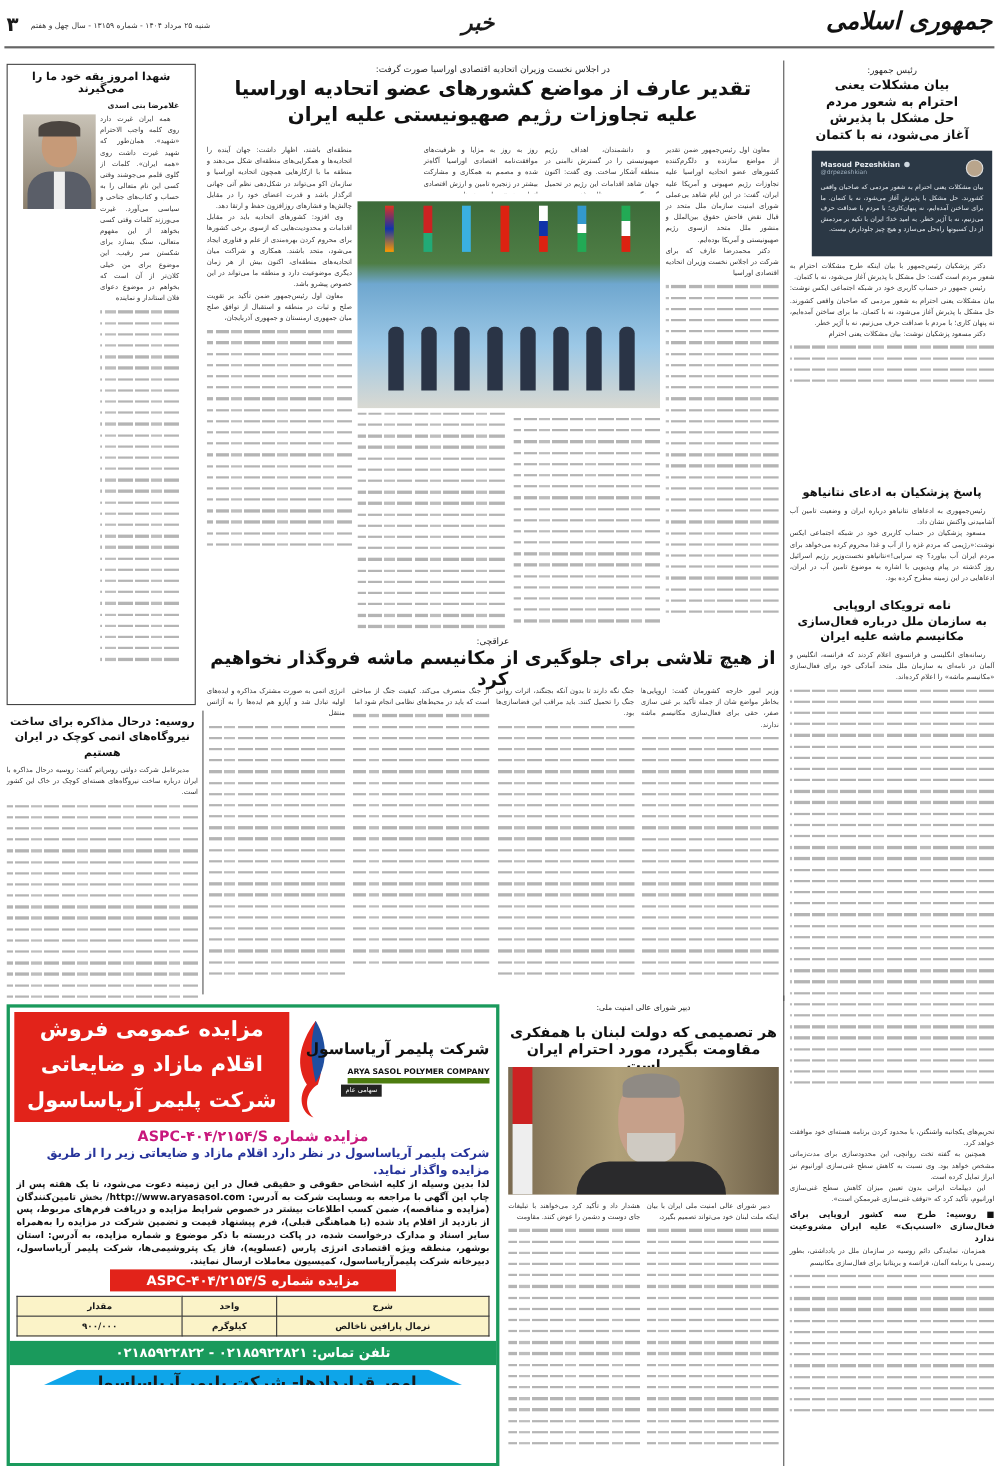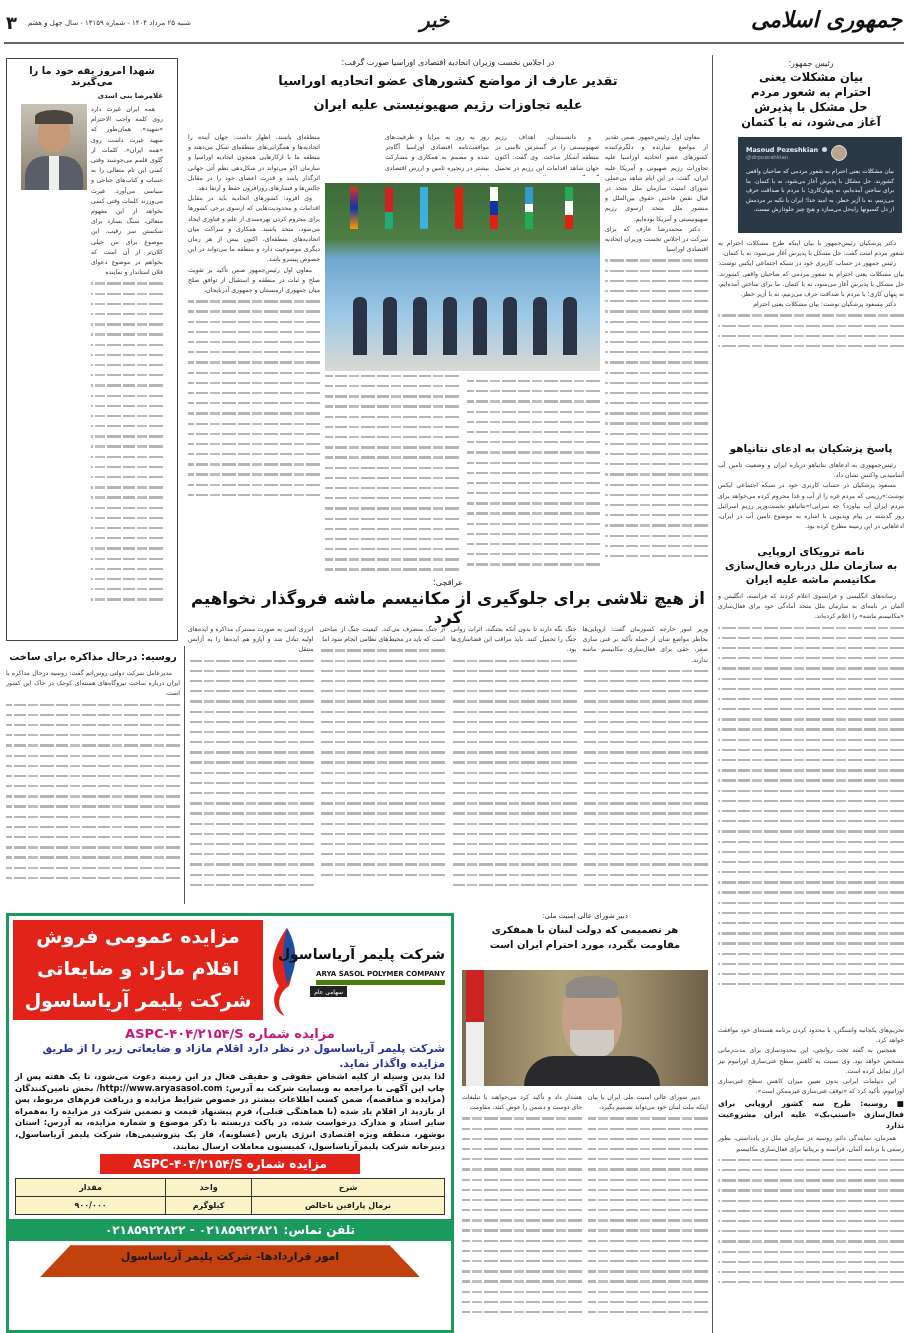--- a/index.html
+++ b/index.html
@@ -26,21 +26,21 @@
   .ad{position:absolute;left:6px;top:913px;width:448px;height:420px;border:3px solid #1a9a5c;background:#fff;}
   .ad-red{position:absolute;left:4px;top:4px;width:250px;height:100px;background:#e2231a;color:#fff;font-weight:bold;font-size:16px;line-height:32px;text-align:center;}
   .ad-logo{position:absolute;right:4px;top:4px;width:186px;height:100px;}
   .ad-num{color:#c8177c;font-weight:bold;font-size:13px;text-align:center;}
   .ad-lead{color:#26339a;font-weight:bold;font-size:11px;line-height:15px;text-align:right;padding:0 6px;}
   .ad-body{font-size:8.4px;line-height:11.6px;font-weight:bold;color:#111;text-align:justify;padding:0 6px;}
   .ad-num2{background:#e2231a;color:#fff;font-weight:bold;font-size:12px;text-align:center;width:260px;margin:2px auto;padding:3px 0;}
   table.adtable{width:430px;margin:4px auto;border-collapse:collapse;font-size:8px;font-weight:bold;}
   table.adtable td,table.adtable th{border:1px solid #333;background:#fbf3c8;text-align:center;padding:4px 2px;height:18px;}
   .ad-phone{background:#1a9a5c;color:#fff;font-weight:bold;font-size:12px;text-align:center;padding:4px 0;direction:rtl;}
-  .ad-foot{margin:4px auto 0;width:380px;height:32px;background:#c2410c;clip-path:polygon(8% 0,92% 0,100% 100%,0 100%);font-weight:bold;font-size:11px;text-align:center;line-height:24px;}
+  .ad-foot{margin:4px auto 0;width:380px;height:14px;background:#0ea5e9;clip-path:polygon(8% 0,92% 0,100% 100%,0 100%);font-weight:bold;font-size:15px;text-align:center;line-height:24px;}
 </style>
 </head>
 <body>
 
 <div class="abs masthead">
   <div class="abs logo">جمهوری اسلامی</div>
   <div class="abs section">خبر</div>
   <div class="abs dateline">شنبه ۲۵ مرداد ۱۴۰۴ - شماره ۱۳۱۵۹ - سال چهل و هفتم</div>
   <div class="abs pagenum">۳</div>
   <div class="abs rule"></div>
@@ -54,21 +54,21 @@
   <div class="kicker" style="font-size:8px;margin-top:4px;">رئیس جمهور:</div>
   <h2 style="font-size:11.5px;line-height:15px;margin-top:2px;">
     <div>بیان مشکلات یعنی</div>
     <div>احترام به شعور مردم</div>
     <div>حل مشکل با پذیرش</div>
     <div>آغاز می‌شود، نه با کتمان</div>
   </h2>
 </div>
 
 <div class="tweet" style="left:738px;top:137px;width:164px;height:96px;">
-  <div style="display:flex;flex-direction:row-reverse;align-items:center;gap:4px;direction:ltr;justify-content:flex-end;">
+  <div style="display:flex;flex-direction:row-reverse;align-items:center;gap:4px;direction:ltr;justify-content:space-between;">
     <div style="width:16px;height:16px;border-radius:50%;background:#b9a58c;border:1px solid #ddd;"></div>
     <div style="direction:ltr;text-align:left;">
       <div style="font-size:6.5px;font-weight:bold;">
         <span>Masoud Pezeshkian</span>
         <span style="display:inline-block;width:5px;height:5px;border-radius:50%;background:#cfd8e0;margin-left:2px;"></span>
       </div>
       <div style="font-size:5.5px;color:#9fb0bf;">@drpezeshkian</div>
     </div>
   </div>
   <div style="font-size:5.8px;line-height:9.5px;margin-top:6px;text-align:justify;direction:rtl;">بیان مشکلات یعنی احترام به شعور مردمی که صاحبان واقعی کشورند. حل مشکل با پذیرش آغاز می‌شود، نه با کتمان. ما برای ساختن آمده‌ایم، نه پنهان‌کاری؛ با مردم با صداقت حرف می‌زنیم، نه با آژیر خطر. به امید خدا؛ ایران با تکیه بر مردمش از دل کسبوتها راه‌حل می‌سازد و هیچ چیز جلودارش نیست.</div>
@@ -155,21 +155,21 @@
     <div class="filler-line"></div>
     <div class="filler-line"></div>
     <div class="filler-line"></div>
     <div class="filler-line"></div>
     <div class="filler-line"></div>
     <div class="filler-line"></div>
 </div>
 
 <div class="abs" style="left:188px;top:58px;width:520px;">
   <div class="kicker">در اجلاس نخست وزیران اتحادیه اقتصادی اوراسیا صورت گرفت:</div>
-  <h1 style="font-size:13px;line-height:24px;margin-top:2px;">
+  <h1 style="font-size:18px;line-height:24px;margin-top:2px;">
     <div>تقدیر عارف از مواضع کشورهای عضو اتحادیه اوراسیا</div>
     <div>علیه تجاوزات رژیم صهیونیستی علیه ایران</div>
   </h1>
 </div>
 
 <div class="abs text textblock" style="left:605px;top:132px;width:103px;height:445px;">
   <p class="para">معاون اول رئیس‌جمهور ضمن تقدیر از مواضع سازنده و دلگرم‌کننده کشورهای عضو اتحادیه اوراسیا علیه تجاوزات رژیم صهیونی و آمریکا علیه ایران، گفت: در این ایام شاهد بی‌عملی شورای امنیت سازمان ملل متحد در قبال نقض فاحش حقوق بین‌الملل و منشور ملل متحد ازسوی رژیم صهیونیستی و آمریکا بوده‌ایم.</p>
   <p class="para">دکتر محمدرضا عارف که برای شرکت در اجلاس نخست وزیران اتحادیه اقتصادی اوراسیا</p>
   <div class="filler-line"></div>
     <div class="filler-line"></div>
@@ -455,20 +455,21 @@
       <div class="filler-line"></div>
       <div class="filler-line"></div>
       <div class="filler-line"></div>
       <div class="filler-line"></div>
   </div>
 </div>
 
 <div class="abs" style="left:6px;top:650px;width:174px;">
   <h3 style="font-size:10px;line-height:14px;margin-bottom:4px;">
     <div>روسیه: درحال مذاکره برای ساخت</div>
+    <div>نیروگاه‌های اتمی کوچک در ایران هستیم</div>
   </h3>
   <div class="text textblock" style="height:215px;">
     <p class="para">مدیرعامل شرکت دولتی روس‌اتم گفت: روسیه درحال مذاکره با ایران درباره ساخت نیروگاه‌های هسته‌ای کوچک در خاک این کشور است.</p>
     <div class="filler-line"></div>
       <div class="filler-line"></div>
       <div class="filler-line"></div>
       <div class="filler-line"></div>
       <div class="filler-line"></div>
       <div class="filler-line"></div>
       <div class="filler-line"></div>
@@ -482,21 +483,21 @@
       <div class="filler-line"></div>
       <div class="filler-line"></div>
       <div class="filler-line"></div>
       <div class="filler-line"></div>
       <div class="filler-line"></div>
   </div>
 </div>
 
 <div class="abs" style="left:462px;top:912px;width:246px;">
   <div class="kicker" style="font-size:7px;">دبیر شورای عالی امنیت ملی:</div>
-  <h2 style="font-size:10px;line-height:15px;margin-top:2px;">
+  <h2 style="font-size:13px;line-height:15px;margin-top:12px;">
     <div>هر تصمیمی که دولت لبنان با همفکری</div>
     <div>مقاومت بگیرد، مورد احترام ایران است</div>
   </h2>
 </div>
 <div class="photo" style="left:462px;top:970px;width:246px;height:116px;background:linear-gradient(90deg,#7a6a50,#b0a078 40%,#9c8d6c 70%,#6e6048);">
   <div style="position:absolute;left:4px;top:0;width:18px;height:116px;background:linear-gradient(#c22 45%,#eee 45%);"></div>
   <div style="position:absolute;left:100px;top:8px;width:60px;height:80px;border-radius:45%;background:#c6a08a;"></div>
   <div style="position:absolute;left:104px;top:6px;width:52px;height:22px;border-radius:50% 50% 10% 10%;background:#8f8a84;"></div>
   <div style="position:absolute;left:108px;top:60px;width:44px;height:28px;border-radius:0 0 45% 45%;background:#cfcac2;"></div>
   <div style="position:absolute;left:62px;top:86px;width:136px;height:32px;border-radius:30px 30px 0 0;background:#2a2a2c;"></div>

